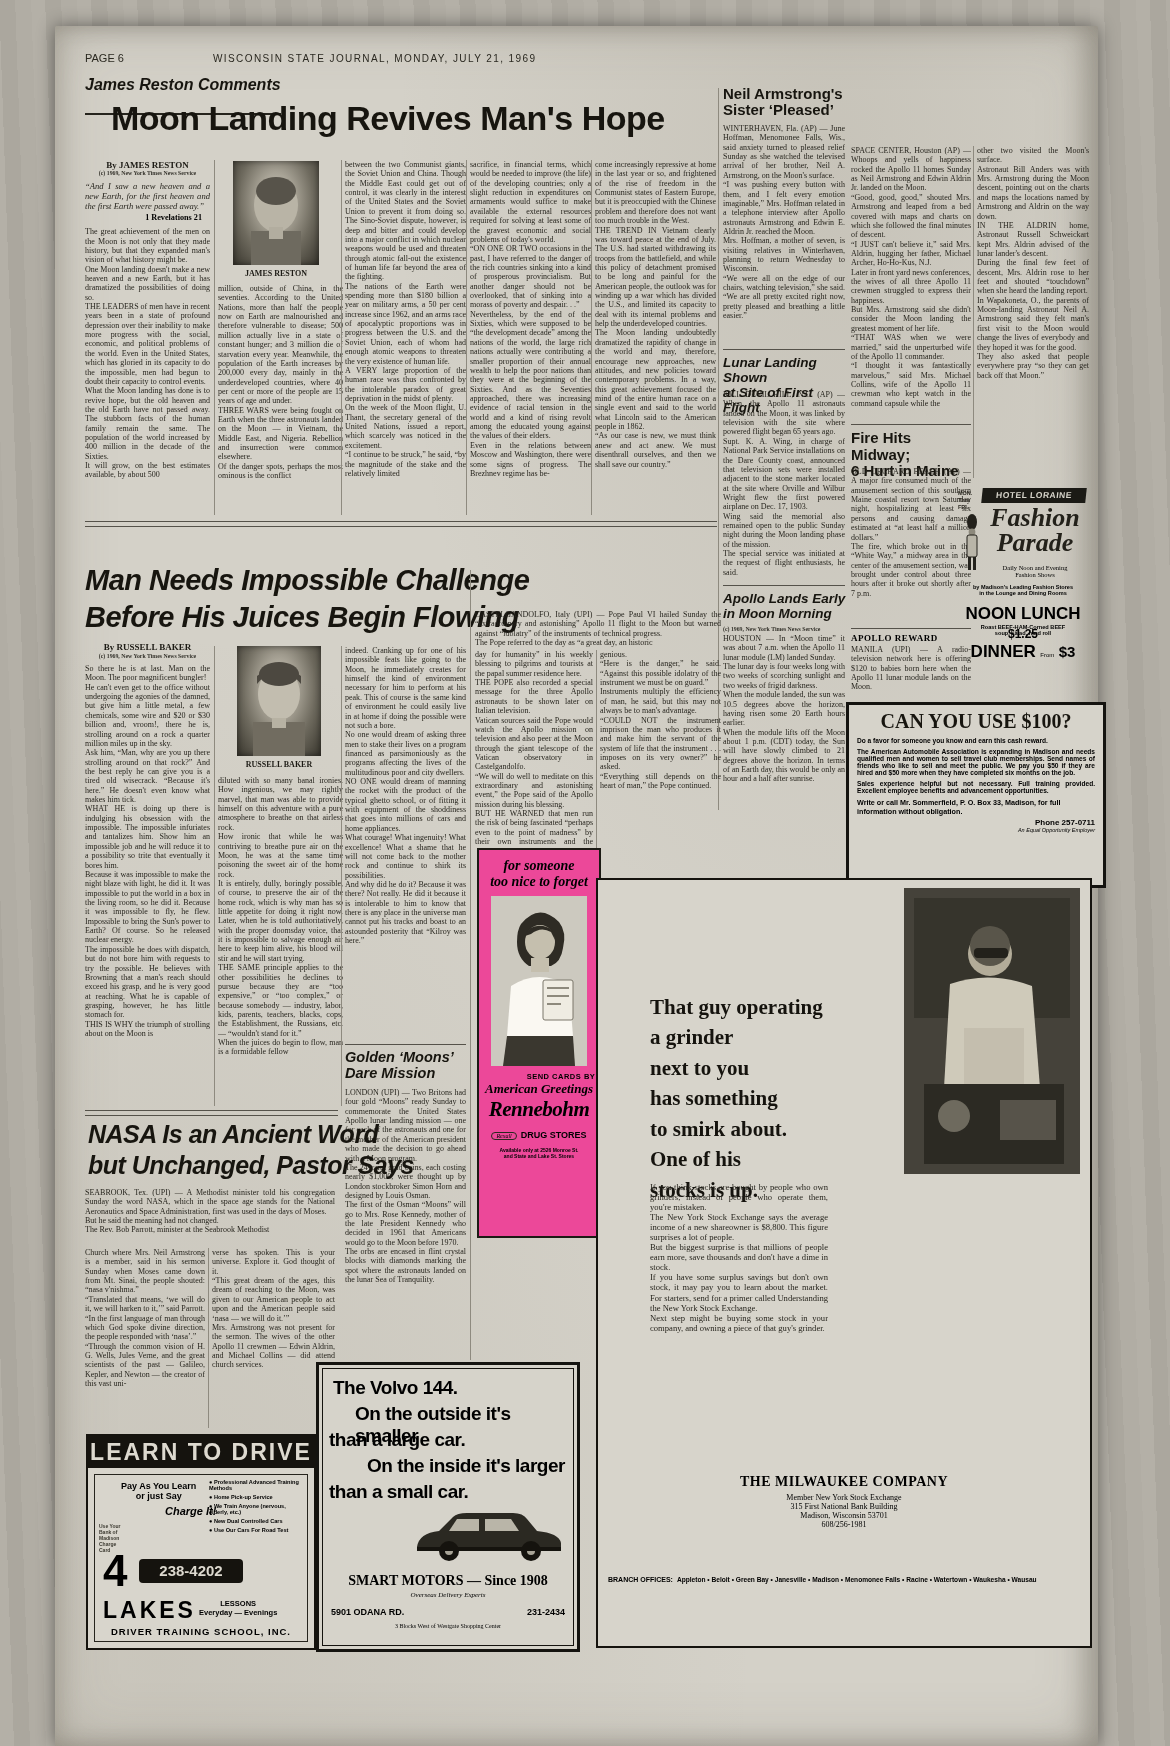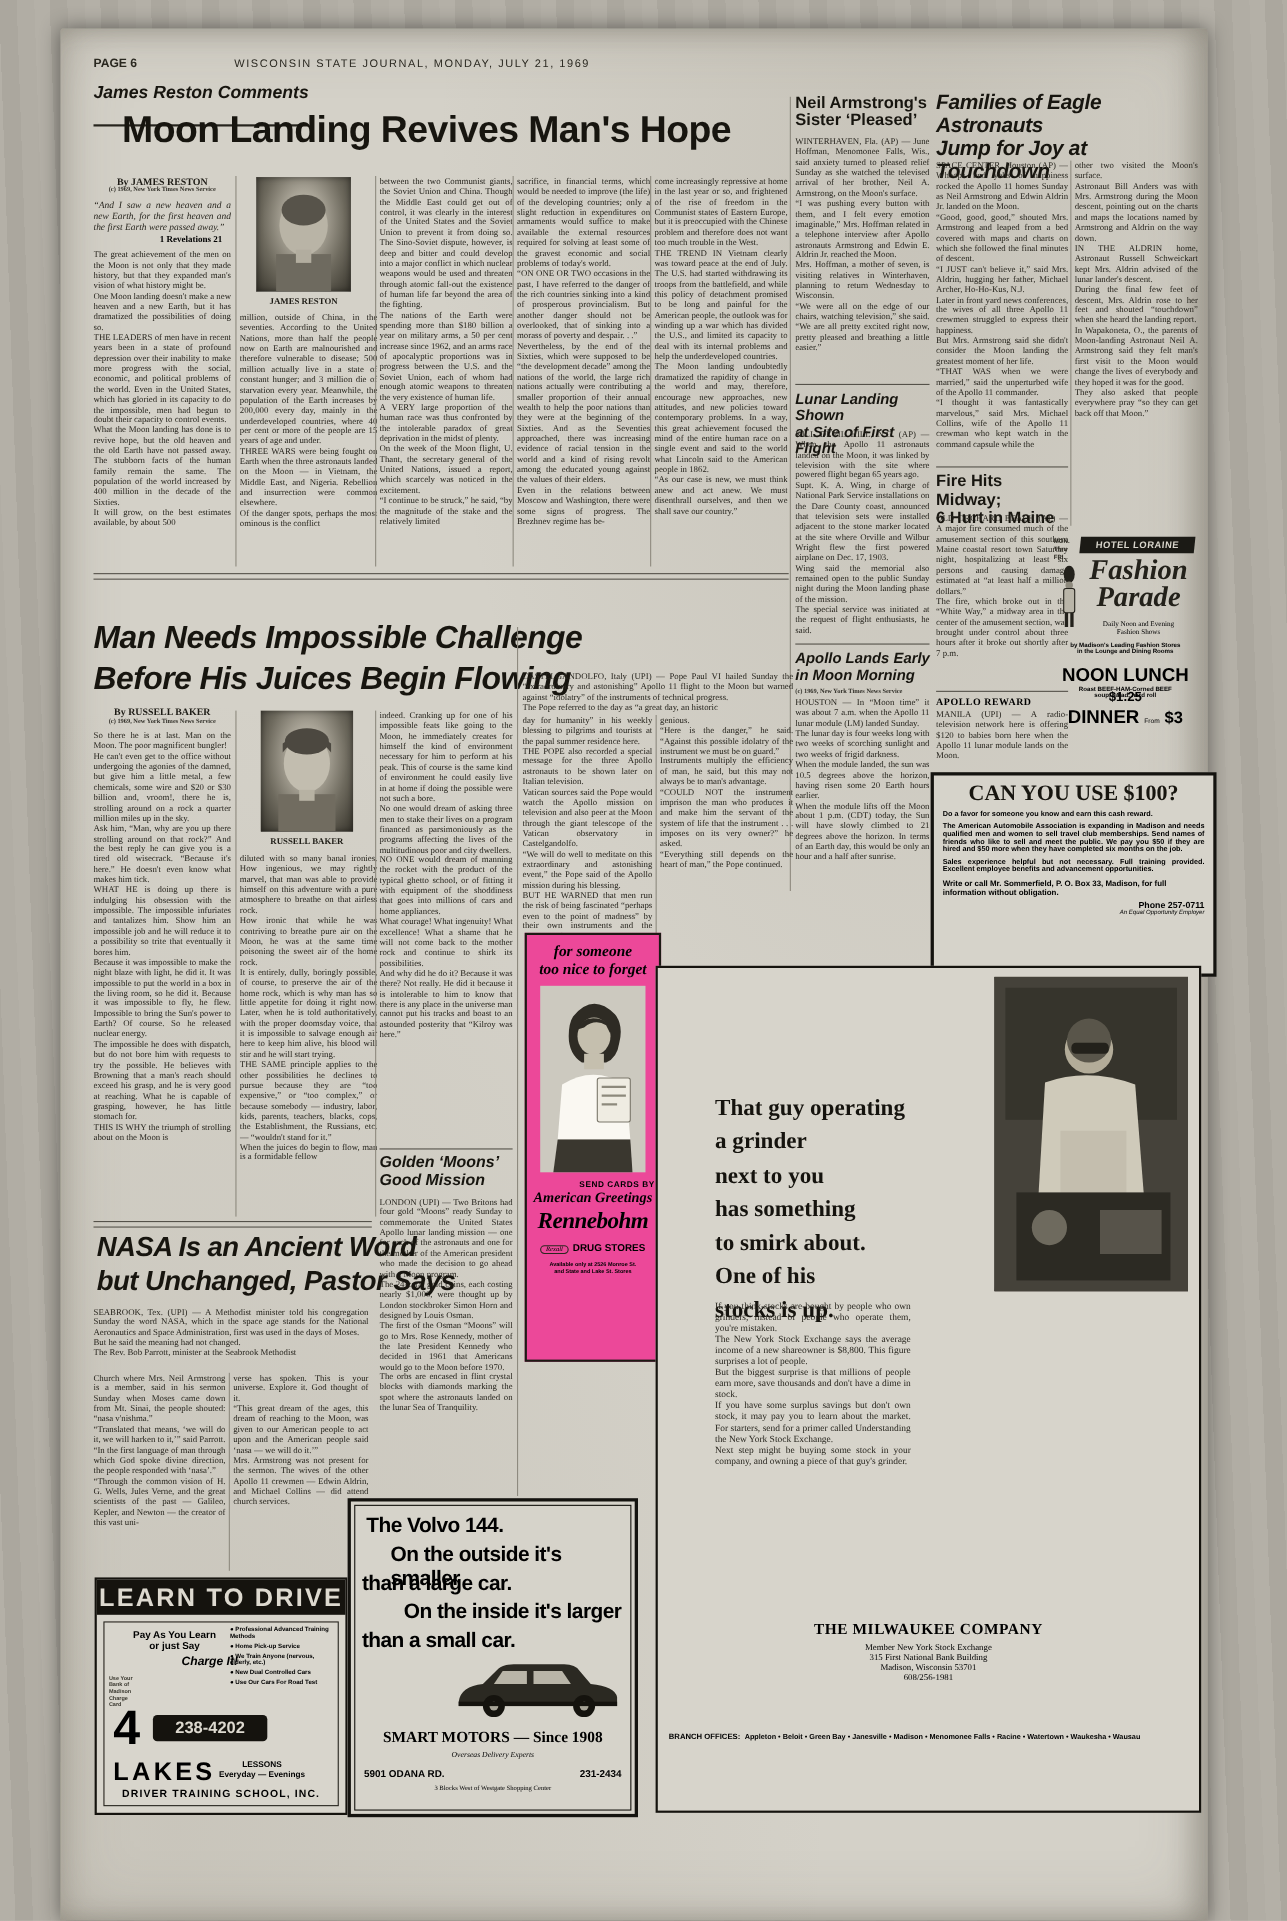--- a/index.html
+++ b/index.html
@@ -27,21 +27,21 @@
   .photo svg{position:absolute;inset:0;}
   .adbox{position:absolute;border:3px solid #14130f;background:#d6d3ca;}
   .scripty{font-family:"Liberation Serif",serif;font-style:italic;font-weight:bold;}
 </style>
 </head>
 <body>
 
 <div id="canvas">
   <div class="paper"></div>
 
-  <div class="abs sans" style="left:85px;top:52px;font-size:11px;font-weight:bold;color:#2a2820;">PAGE 6</div>
+  <div class="abs sans" style="left:85px;top:52px;font-size:11px;font-weight:normal;color:#2a2820;">PAGE 6</div>
   <div class="abs sans" style="left:213px;top:53px;font-size:10px;letter-spacing:1.4px;color:#2a2820;">WISCONSIN STATE JOURNAL, MONDAY, JULY 21, 1969</div>
 
   <div class="abs head ital" style="left:85px;top:76px;font-size:16px;border-bottom:2px solid #26241d;padding-bottom:19px;">James Reston Comments</div>
   <div class="abs head" style="left:111px;top:99px;font-size:34px;letter-spacing:-.5px;">Moon Landing Revives Man's Hope</div>
 
   <div class="abs" style="left:85px;top:160px;width:125px;height:356px;overflow:hidden;">
     <div class="byline">By JAMES RESTON</div>
     <div class="credit">(c) 1969, New York Times News Service</div>
     <div class="bt ital" style="margin-top:5px;font-size:8.6px;">“And I saw a new heaven and a new Earth, for the first heaven and the first Earth were passed away.”</div>
     <div style="font-size:8.2px;font-weight:bold;text-align:right;margin:2px 8px 5px 0;">1 Revelations 21</div>
@@ -105,24 +105,20 @@
   <div class="abs head ital" style="left:723px;top:592px;width:123px;font-size:13.5px;line-height:1.1;">
     <div>Apollo Lands Early</div>
     <div>in Moon Morning</div>
   </div>
   <div class="abs credit" style="left:723px;top:626px;width:122px;text-align:left;">(c) 1969, New York Times News Service</div>
   <div class="abs bt" style="left:723px;top:634px;width:122px;height:176px;">HOUSTON — In “Moon time” it was about 7 a.m. when the Apollo 11 lunar module (LM) landed Sunday.
 The lunar day is four weeks long with two weeks of scorching sunlight and two weeks of frigid darkness.
 When the module landed, the sun was 10.5 degrees above the horizon, having risen some 20 Earth hours earlier.
 When the module lifts off the Moon about 1 p.m. (CDT) today, the Sun will have slowly climbed to 21 degrees above the horizon. In terms of an Earth day, this would be only an hour and a half after sunrise.</div>
 
-  <div class="abs head ital" style="left:851px;top:84px;width:240px;font-size:19px;line-height:1.1;letter-spacing:-.3px;">
-    <div>Families of Eagle Astronauts</div>
-    <div>Jump for Joy at Touchdown</div>
-  </div>
   <div class="abs bt" style="left:851px;top:146px;width:120px;height:274px;">SPACE CENTER, Houston (AP) — Whoops and yells of happiness rocked the Apollo 11 homes Sunday as Neil Armstrong and Edwin Aldrin Jr. landed on the Moon.
 “Good, good, good,” shouted Mrs. Armstrong and leaped from a bed covered with maps and charts on which she followed the final minutes of descent.
 “I JUST can't believe it,” said Mrs. Aldrin, hugging her father, Michael Archer, Ho-Ho-Kus, N.J.
 Later in front yard news conferences, the wives of all three Apollo 11 crewmen struggled to express their happiness.
 But Mrs. Armstrong said she didn't consider the Moon landing the greatest moment of her life.
 “THAT WAS when we were married,” said the unperturbed wife of the Apollo 11 commander.
 “I thought it was fantastically marvelous,” said Mrs. Michael Collins, wife of the Apollo 11 crewman who kept watch in the command capsule while the</div>
   <div class="abs bt" style="left:977px;top:146px;width:112px;height:332px;">other two visited the Moon's surface.
 Astronaut Bill Anders was with Mrs. Armstrong during the Moon descent, pointing out on the charts and maps the locations named by Armstrong and Aldrin on the way down.
 IN THE ALDRIN home, Astronaut Russell Schweickart kept Mrs. Aldrin advised of the lunar lander's descent.
@@ -257,21 +253,21 @@
       <span style="font-size:6px;border:1px solid #2a281f;border-radius:8px;padding:0 4px;font-style:italic;">Rexall</span>
       <span class="sans" style="font-size:9px;font-weight:bold;">DRUG STORES</span>
     </div>
     <div class="sans" style="font-size:5px;margin-top:5px;white-space:pre-line;font-weight:bold;">Available only at 2526 Monroe St.
 and State and Lake St. Stores</div>
   </div>
 
   <div class="hr1" style="left:345px;top:1044px;width:121px;"></div>
   <div class="abs head ital" style="left:345px;top:1050px;width:122px;font-size:14.5px;line-height:1.1;">
     <div>Golden ‘Moons’</div>
-    <div>Good Mission</div>
+    <div>Dare Mission</div>
   </div>
   <div class="abs bt" style="left:345px;top:1088px;width:121px;height:268px;">LONDON (UPI) — Two Britons had four gold “Moons” ready Sunday to commemorate the United States Apollo lunar landing mission — one for each of the astronauts and one for the mother of the American president who made the decision to go ahead with a Moon program.
 The 24-carat gold coins, each costing nearly $1,000, were thought up by London stockbroker Simon Horn and designed by Louis Osman.
 The first of the Osman “Moons” will go to Mrs. Rose Kennedy, mother of the late President Kennedy who decided in 1961 that Americans would go to the Moon before 1970.
 The orbs are encased in flint crystal blocks with diamonds marking the spot where the astronauts landed on the lunar Sea of Tranquility.</div>
 
   <div class="hr2" style="left:85px;top:1110px;width:253px;"></div>
   <div class="abs head ital" style="left:88px;top:1151px;font-size:25px;letter-spacing:-.5px;">but Unchanged, Pastor Says</div>
   <div class="abs head ital" style="left:88px;top:1120px;font-size:25px;letter-spacing:-.5px;">NASA Is an Ancient Word</div>
   <div class="abs bt" style="left:85px;top:1188px;width:250px;height:56px;">SEABROOK, Tex. (UPI) — A Methodist minister told his congregation Sunday the word NASA, which in the space age stands for the National Aeronautics and Space Administration, first was used in the days of Moses.

